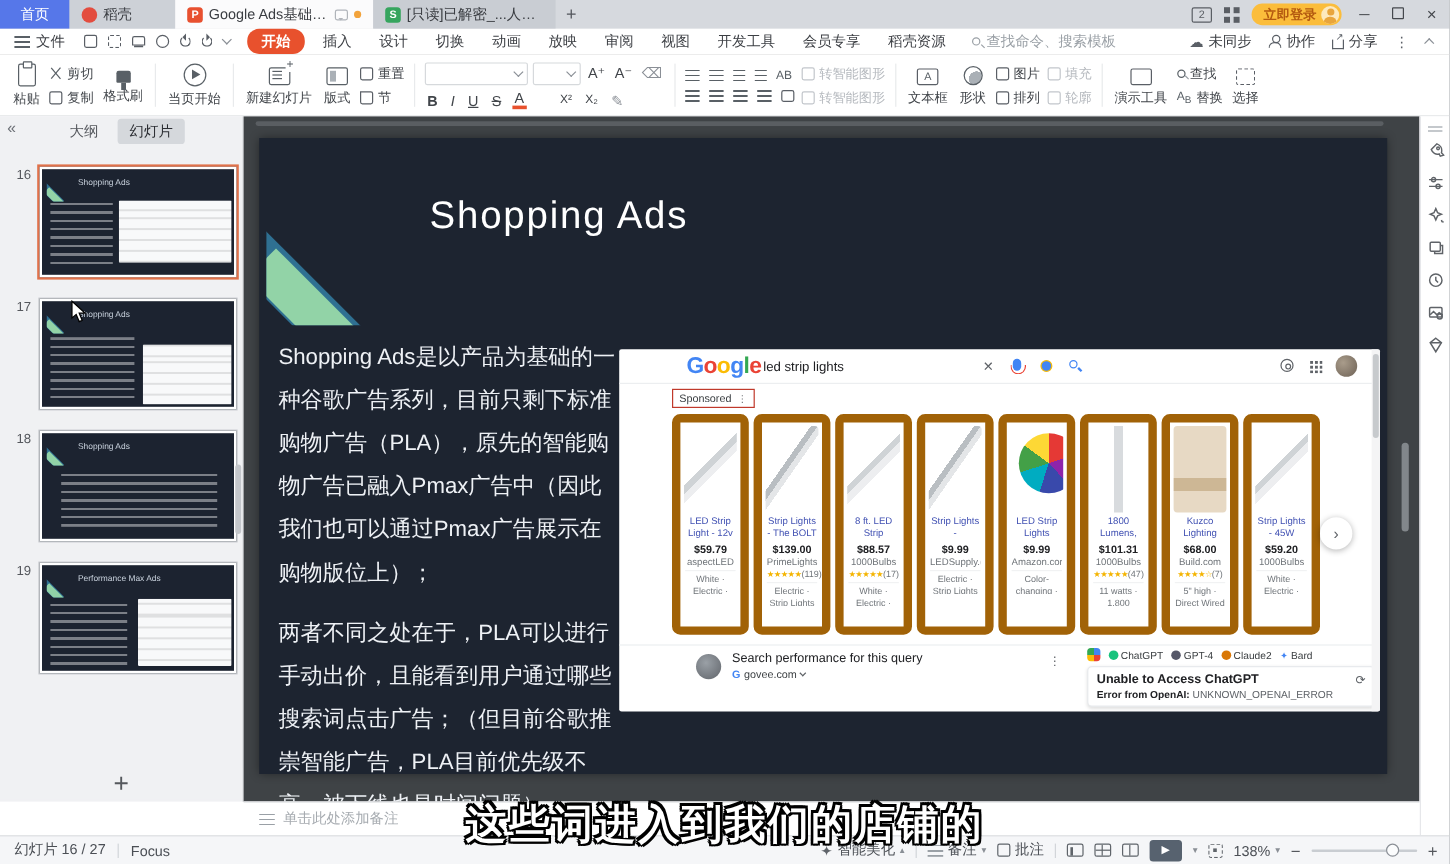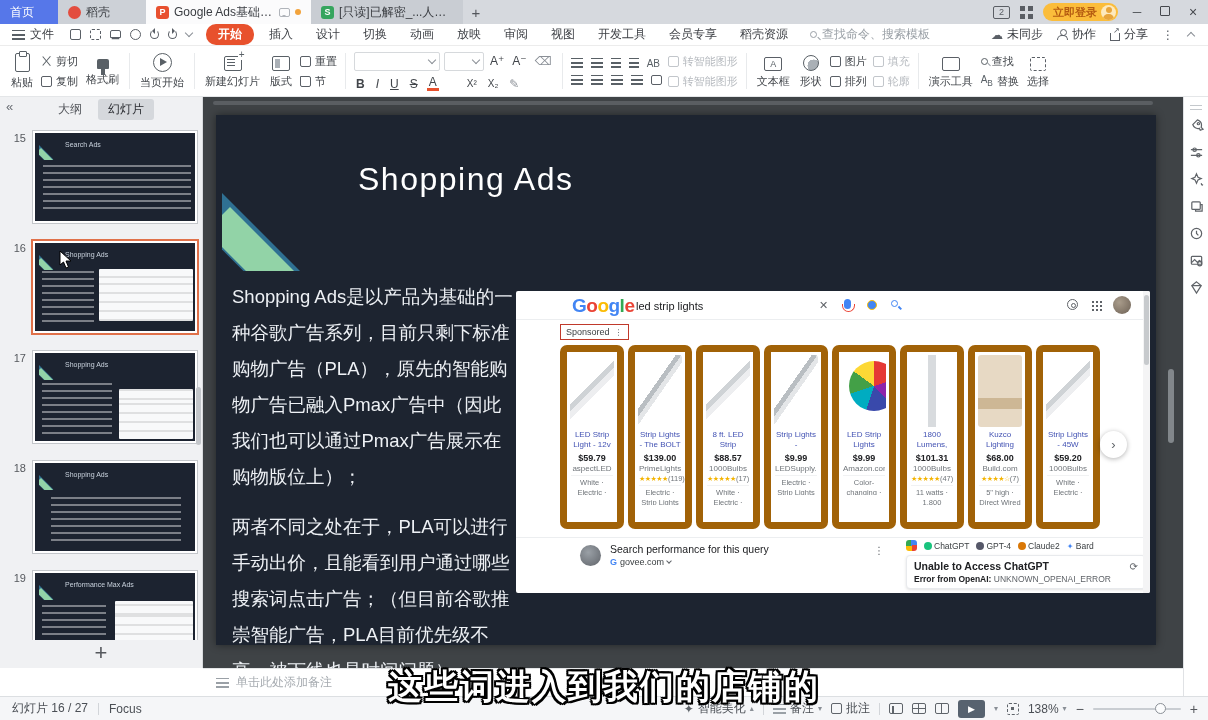--- a/index.html
+++ b/index.html
@@ -3,21 +3,21 @@
 <meta charset="utf-8">
 <style>
   *{margin:0;padding:0;box-sizing:border-box;}
   html,body{width:1208px;height:720px;overflow:hidden;}
   body{font-family:"Liberation Sans","DejaVu Sans",sans-serif;}
   .app{position:relative;width:1208px;height:720px;background:#fff;overflow:hidden;}
 
   
   .tabbar{position:absolute;left:0;top:0;width:1208px;height:24px;background:#d6d9de;display:flex;align-items:stretch;}
   .tab{display:flex;align-items:center;gap:5px;padding:0 10px;font-size:12px;color:#3a3d42;}
-  .tab.home{background:#5677e9;color:#fff;width:58px;}
+  .tab.home{background:#5677e9;color:#fff;width:58px;justify-content:center;}
   .tab.docer{background:#cdd1d7;width:88px;}
   .tab.doc{background:#fbfbfc;width:165px;}
   .tab.sheet{background:#c9cdd3;width:152px;}
   .tab .applogo{width:13px;height:13px;border-radius:3px;display:inline-block;flex:none;
     color:#fff;font-size:9px;font-weight:bold;text-align:center;line-height:13px;}
   .tab .lbl{white-space:nowrap;overflow:hidden;text-overflow:ellipsis;}
   .bubble{width:11px;height:9px;border:1.2px solid #b0b4ba;border-radius:2px;position:relative;flex:none;}
   .bubble::after{content:"";position:absolute;left:2px;bottom:-3px;border:2px solid transparent;border-top-color:#b0b4ba;}
   .dot-orange{width:6px;height:6px;border-radius:50%;background:#f2a33c;flex:none;}
   .newtab{width:26px;display:flex;align-items:center;justify-content:center;font-size:15px;color:#53565c;}
@@ -447,31 +447,20 @@
 
   <div class="leftpanel">
     <div class="lphead">
       <span class="lpcollapse">«</span>
       <span class="lptabs">
         <span class="lptab">大纲</span>
         <span class="lptab active">幻灯片</span>
       </span>
     </div>
 
-    <div class="thumbrow">
-      <span class="thumbnum">15</span>
-      <div class="thumb">
-        <span class="mlogo">
-            <i class="b1"></i>
-            <i class="b2"></i>
-          </span>
-        <span class="mtitle">Search Ads</span>
-        <span class="mlines" style="left:8px;top:32px;width:148px;height:48px;"></span>
-      </div>
-    </div>
 
     <div class="thumbrow" style="margin-top:18px;">
       <span class="thumbnum">16</span>
       <div class="thumb sel">
         <span class="mlogo">
             <i class="b1"></i>
             <i class="b2"></i>
           </span>
         <span class="mtitle">Shopping Ads</span>
         <span class="mlines" style="left:7px;top:28px;width:52px;height:56px;"></span>

